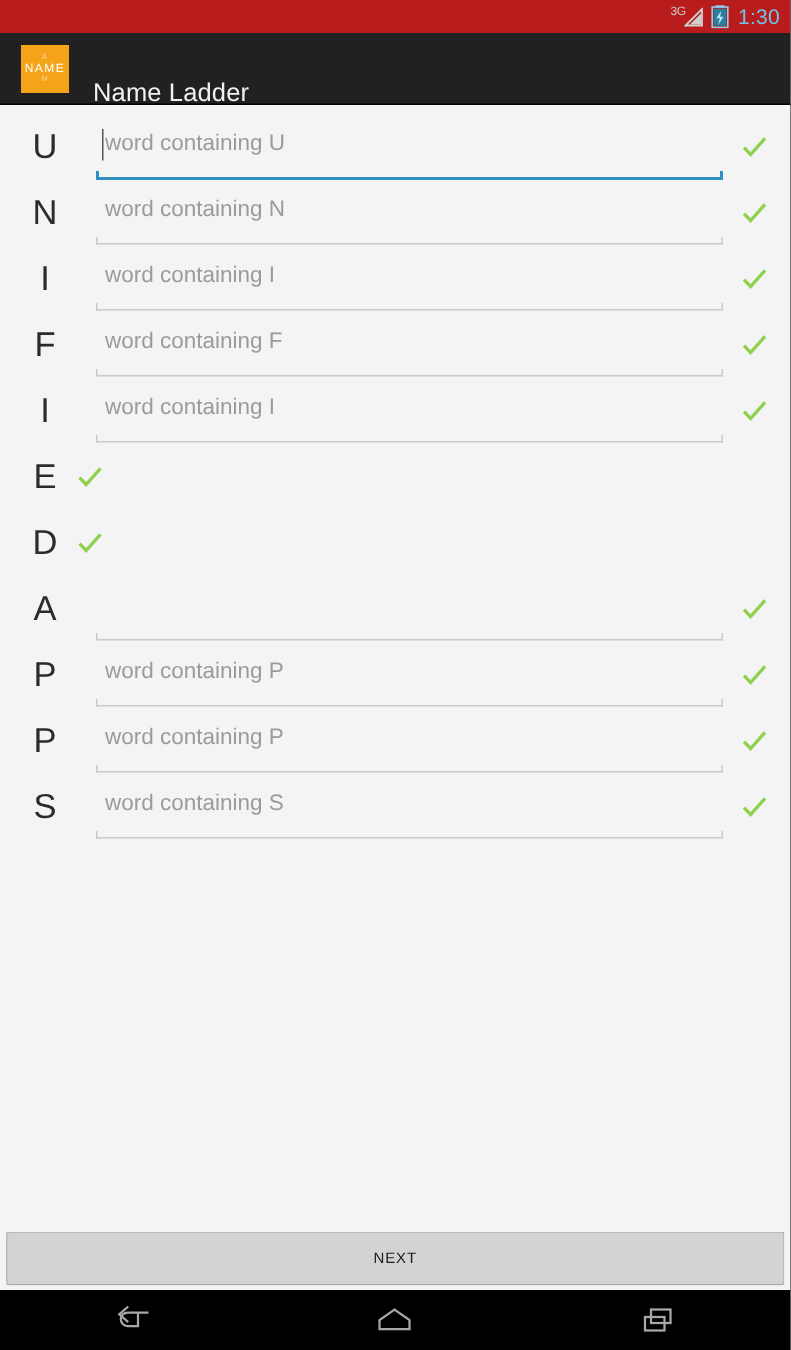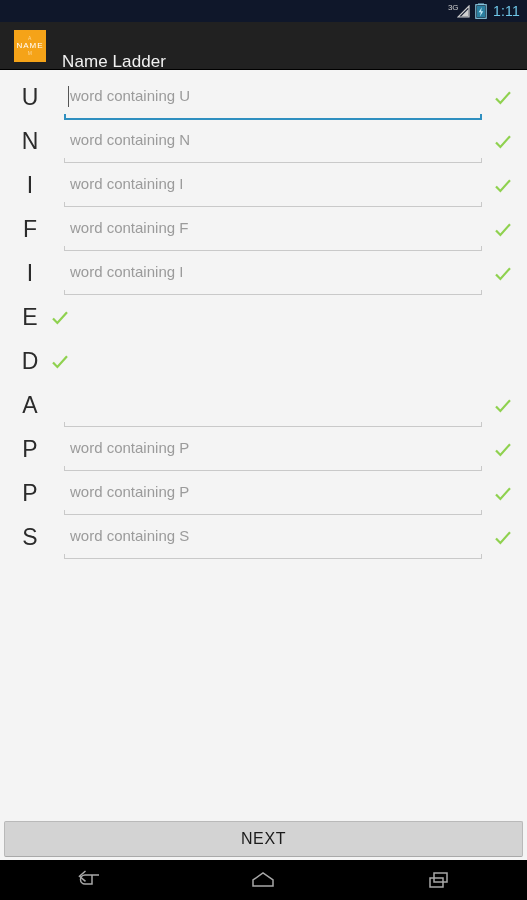--- a/index.html
+++ b/index.html
@@ -17,21 +17,21 @@
     background: #f4f4f4;
     overflow: hidden;
   }
 
   
   .statusbar {
     position: absolute;
     top: 0; left: 0;
     width: 527px;
     height: 22px;
-    background: #0f172a;
+    background: #b91c1c;
     display: flex;
     align-items: center;
     justify-content: flex-end;
     padding-right: 7px;
     box-sizing: border-box;
   }
   .sb-group {
     display: flex;
     align-items: center;
     gap: 5px;
@@ -212,21 +212,21 @@
     justify-content: center;
   }
   .next-btn {
     width: 519px;
     height: 36px;
     background: #d3d3d3;
     border: 1px solid #b9b9b9;
     border-bottom-color: #a9a9a9;
     border-radius: 2px;
     color: #1b1b1b;
-    font-size: 16px;
+    font-size: 10px;
     letter-spacing: 0.6px;
     font-family: "Liberation Sans", sans-serif;
     display: flex;
     align-items: center;
     justify-content: center;
     box-sizing: border-box;
     cursor: pointer;
   }
 
   
@@ -263,21 +263,21 @@
           <path d="M12 1 L12 12 L1 12 Z" fill="none" stroke="#cfcfcf" stroke-width="1.2"></path>
           <path d="M11.4 11.4 L11.4 4 L4 11.4 Z" fill="#cfcfcf"></path>
         </svg>
       </div>
       <svg class="sb-batt" viewBox="0 0 12 16">
         <rect x="3" y="0.5" width="6" height="1.2" fill="#8fd0e8"></rect>
         <rect x="0.8" y="1.7" width="10.4" height="13.6" fill="none" stroke="#8fd0e8" stroke-width="1.1"></rect>
         <rect x="1.9" y="2.8" width="8.2" height="11.4" fill="#2a7fa0"></rect>
         <path d="M6.8 4.2 L3.6 9.2 L5.8 9.2 L5.0 13.4 L8.3 8.2 L6.1 8.2 Z" fill="#bfe7f5"></path>
       </svg>
-      <span class="sb-time">1:11</span>
+      <span class="sb-time">1:30</span>
     </div>
   </div>
 
   <div class="actionbar">
     <div class="app-icon">
       <span class="ai-a">A</span>
       <span class="ai-name">NAME</span>
       <span class="ai-m">M</span>
     </div>
     <span class="ab-title">Name Ladder</span>

